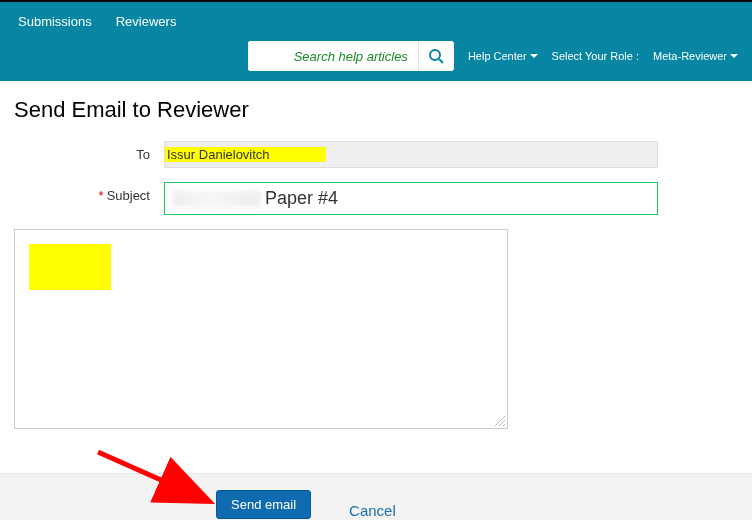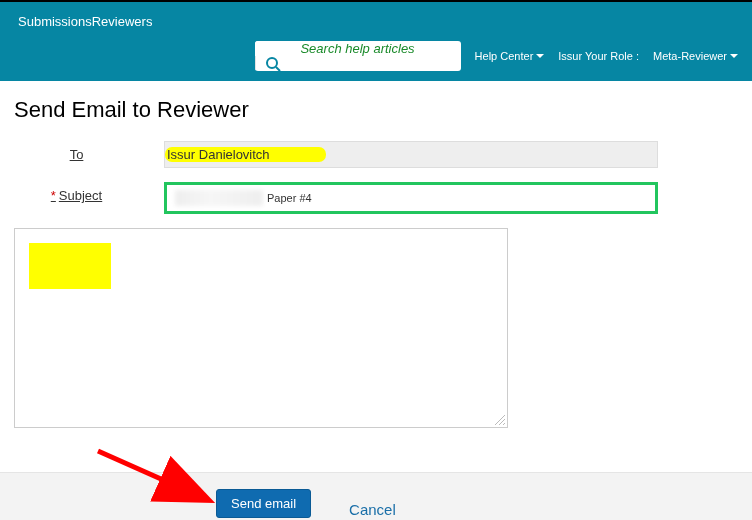--- a/index.html
+++ b/index.html
@@ -1,36 +1,36 @@
 <!DOCTYPE html>
 <html><head>
   <meta charset="utf-8">
   <style>
     * { box-sizing: border-box; margin: 0; padding: 0; }
     body { font-family: Arial, Helvetica, sans-serif; font-size: 13px; color: #333; background: #fff; width: 752px; }
     .topbar-line { height: 2px; background: #000; }
     .topbar { background: #0686a3; padding: 8px 12px 10px 12px; }
-    .nav-links { display: flex; padding: 4px 6px 12px 6px; }
+    .nav-links { display: flex; gap: 24px; padding: 4px 6px 12px 6px; }
     .nav-link { color: #fff; font-size: 13px; cursor: pointer; }
     .nav-row2 { display: flex; align-items: center; gap: 14px; justify-content: flex-end; padding-right: 2px; }
-    .search-wrap { display: flex; align-items: stretch; background: #fff; border-radius: 3px; overflow: hidden; height: 30px; width: 206px; flex-direction: column; }
+    .search-wrap { display: flex; align-items: stretch; background: #fff; border-radius: 3px; overflow: hidden; height: 30px; width: 206px; }
     .search-input { border: none; outline: none; padding: 0 10px; font-style: italic; color: #1a8a2a; font-size: 13px; width: 170px; text-align: right; }
     .search-input::placeholder { color: #1a8a2a; font-style: italic; }
     .search-btn { width: 36px; display: flex; align-items: center; justify-content: center; border-left: 1px solid #e3e3e3; cursor: pointer; }
     .nav-item { color: #fff; font-size: 11px; cursor: pointer; display: flex; align-items: center; gap: 3px; }
     .caret { width: 0; height: 0; border-left: 4px solid transparent; border-right: 4px solid transparent; border-top: 4px solid #fff; display: inline-block; }
     .page-title { font-size: 22px; font-weight: normal; color: #000; padding: 16px 14px 18px 14px; }
     .form-area { padding: 0 14px 30px 14px; }
     .form-row { display: flex; align-items: flex-start; margin-bottom: 14px; }
-    .form-label { width: 150px; text-align: center; padding-right: 25px; padding-top: 6px; font-size: 13px; color: #333; text-decoration: underline; }
+    .form-label { width: 150px; text-align: right; padding-right: 14px; padding-top: 6px; font-size: 13px; color: #333; }
     .req { color: #c00; margin-right: 3px; }
     .form-field { flex: 1; max-width: 494px; }
     .to-field { background: #eee; border: 1px solid #ddd; padding: 5px 8px; font-size: 13px; position: relative; }
-    .to-highlight { background: #ffff00; display: inline-block; padding: 0 56px 0 2px; margin: -1px 0 -1px -8px; border-radius: 7px; }
-    .subject-input { width: 100%; border: 3px solid #22c55e; padding: 5px 8px; font-size: 11px; }
+    .to-highlight { background: #ffff00; display: inline-block; padding: 0 56px 0 2px; margin: -1px 0 -1px -8px; }
+    .subject-input { width: 100%; border: 1px solid #22c55e; padding: 5px 8px; font-size: 18px; }
     .subject-inner { display: flex; align-items: center; gap: 4px; }
     .blur-block { display: inline-block; width: 88px; height: 16px; background: linear-gradient(90deg, #eee 0%, #f6f6f6 40%, #eee 100%); filter: blur(2px); border-radius: 2px; }
     .body-textarea { width: 100%; height: 200px; border: 1px solid #ccc; padding: 14px; font-size: 13px; resize: both; position: relative; }
     .body-yellow { position: absolute; top: 14px; left: 14px; width: 82px; height: 46px; background: #ffff00; }
     .resize-grip { position: absolute; right: 2px; bottom: 2px; width: 12px; height: 12px; pointer-events: none; }
     .footer-bar { background: #f3f3f3; border-top: 1px solid #e5e5e5; padding: 16px 0 18px 0; display: flex; align-items: center; position: relative; }
     .footer-inner { padding-left: 216px; display: flex; align-items: flex-end; gap: 38px; }
     .btn-primary { background: #0f6bb0; color: #fff; border: 1px solid #0a5a95; border-radius: 3px; padding: 6px 14px; font-size: 13px; cursor: pointer; }
     .btn-cancel { color: #1a6fa8; font-size: 15px; cursor: pointer; }
     .arrow-svg { position: absolute; left: 78px; top: -30px; width: 160px; height: 80px; pointer-events: none; }
@@ -52,21 +52,21 @@
             <circle cx="7" cy="7" r="5" fill="none" stroke="#0686a3" stroke-width="2"></circle>
             <line x1="11" y1="11" x2="15" y2="15" stroke="#0686a3" stroke-width="2"></line>
           </svg>
       </div>
     </div>
     <div class="nav-item">
       <span>Help Center</span>
       <span class="caret"></span>
     </div>
     <div class="nav-item">
-      <span>Issur Your Role :</span>
+      <span>Select Your Role :</span>
     </div>
     <div class="nav-item">
       <span>Meta-Reviewer</span>
       <span class="caret"></span>
     </div>
   </div>
 </div>
 
 <div class="page-title">Send Email to Reviewer</div>
 

